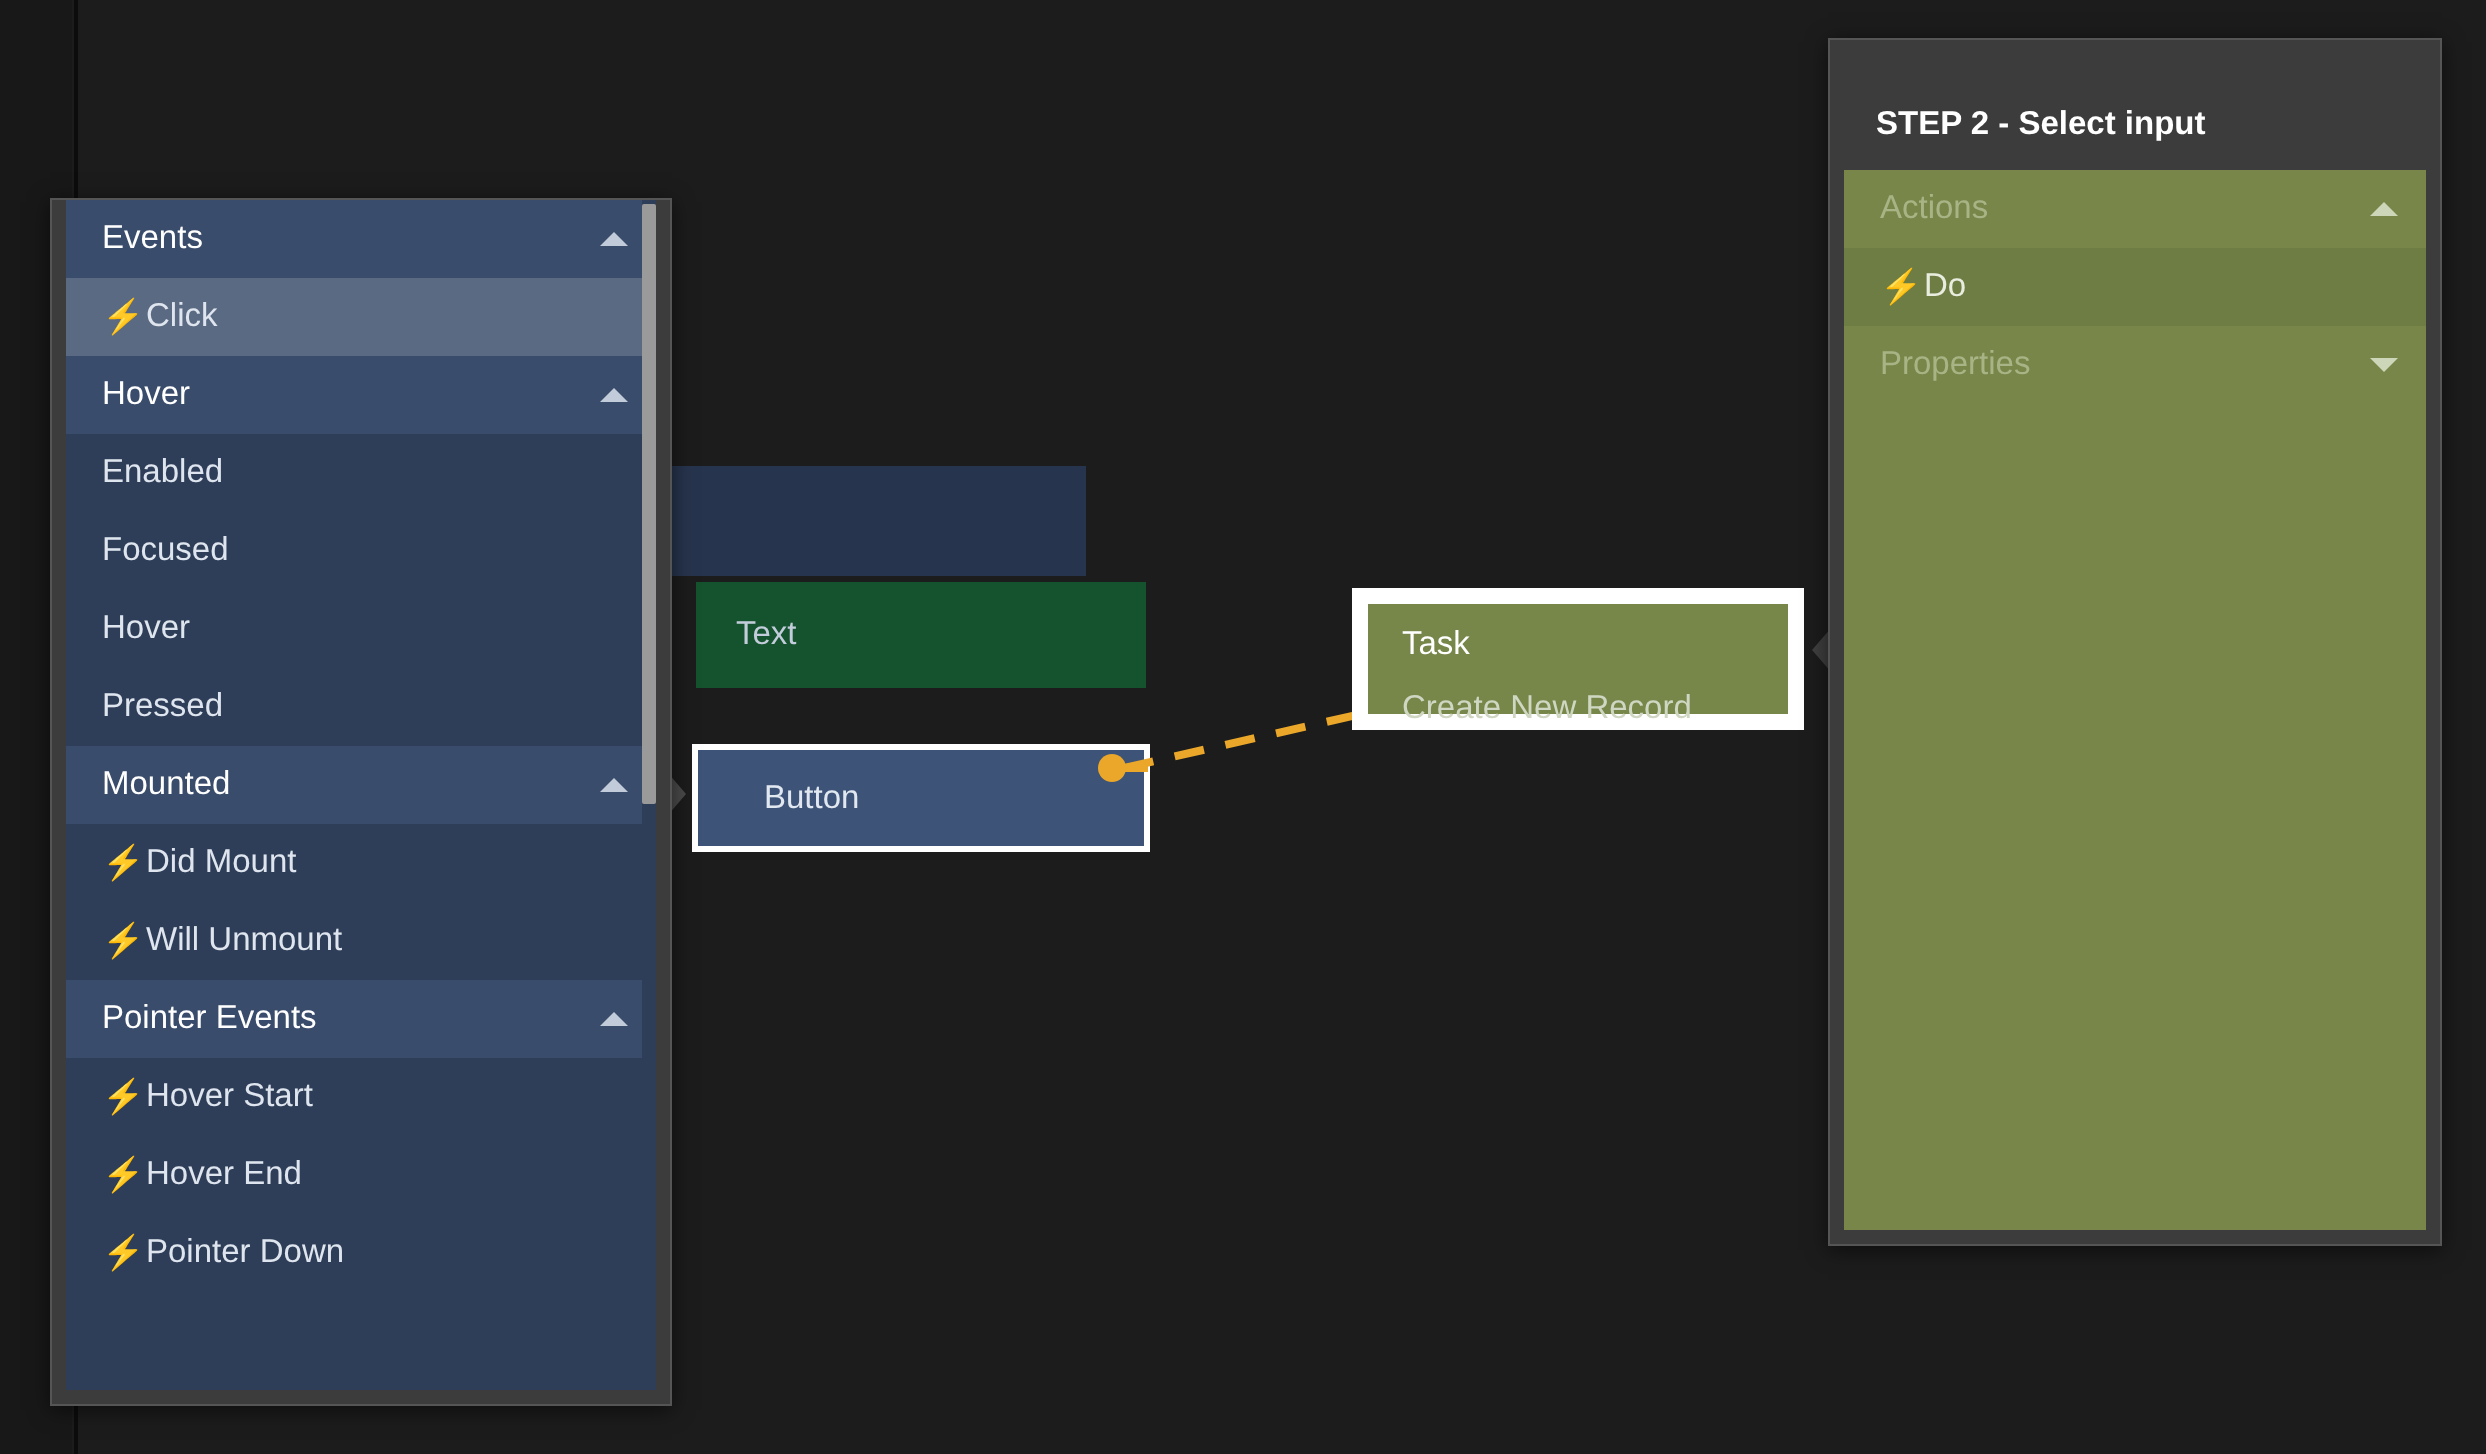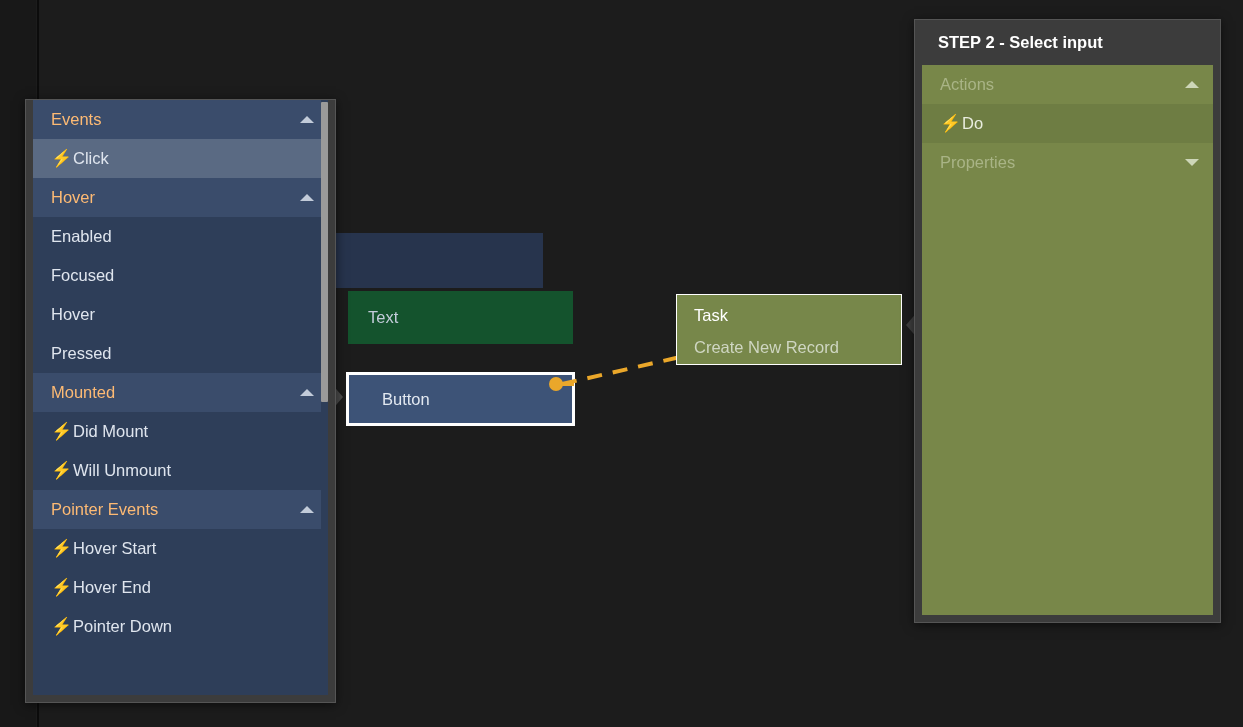--- a/index.html
+++ b/index.html
@@ -54,21 +54,21 @@
     left: 346px; top: 372px; width: 229px; height: 54px;
     background: #3d5377;
     border: 3px solid #ffffff;
     padding-left: 33px;
     color: #e2e8f0;
   }
   .node-task {
     position: absolute;
     left: 676px; top: 294px; width: 226px; height: 71px;
     background: #77874a;
-    border: 1px solid #ffffff;
+    border: 8px solid #ffffff;
     padding: 10px 0 0 17px;
     color: #ffffff;
   }
   .node-task .task-title {
     font-size: 16.5px;
     line-height: 20px;
     color: #ffffff;
   }
   .node-task .task-sub {
     font-size: 16.5px;
@@ -155,21 +155,21 @@
 
   .list { position: absolute; inset: 0; }
 
   .sect-head {
     height: 39px;
     display: flex;
     align-items: center;
     justify-content: space-between;
     padding: 0 14px 0 18px;
     background: #3a4c6b;
-    color: #fdba74;
+    color: #ffffff;
     font-size: 16.5px;
   }
   .sect-head.blue { background: #3a4c6b; }
 
   .row {
     height: 39px;
     display: flex;
     align-items: center;
     padding-left: 18px;
     color: #dfe5ee;
@@ -207,21 +207,21 @@
     background: #9a9a9a;
     border-radius: 1px;
   }
 
   
   #step2 {
     left: 914px; top: 19px;
     width: 307px; height: 604px;
   }
   #step2 .panel-body { background: #3b82f6; }
-  #step2 .panel-header { color: #ffffff; }
+  #step2 .panel-header { color: #ffffff; margin-top: 20px; }
 
   .sect-head.green {
     background: #788749;
     color: #a9b486;
   }
   .row.green {
     background: #6e7d43;
     color: #e9eddf;
   }
   .row.green .bolt { color: #ffffff; }

